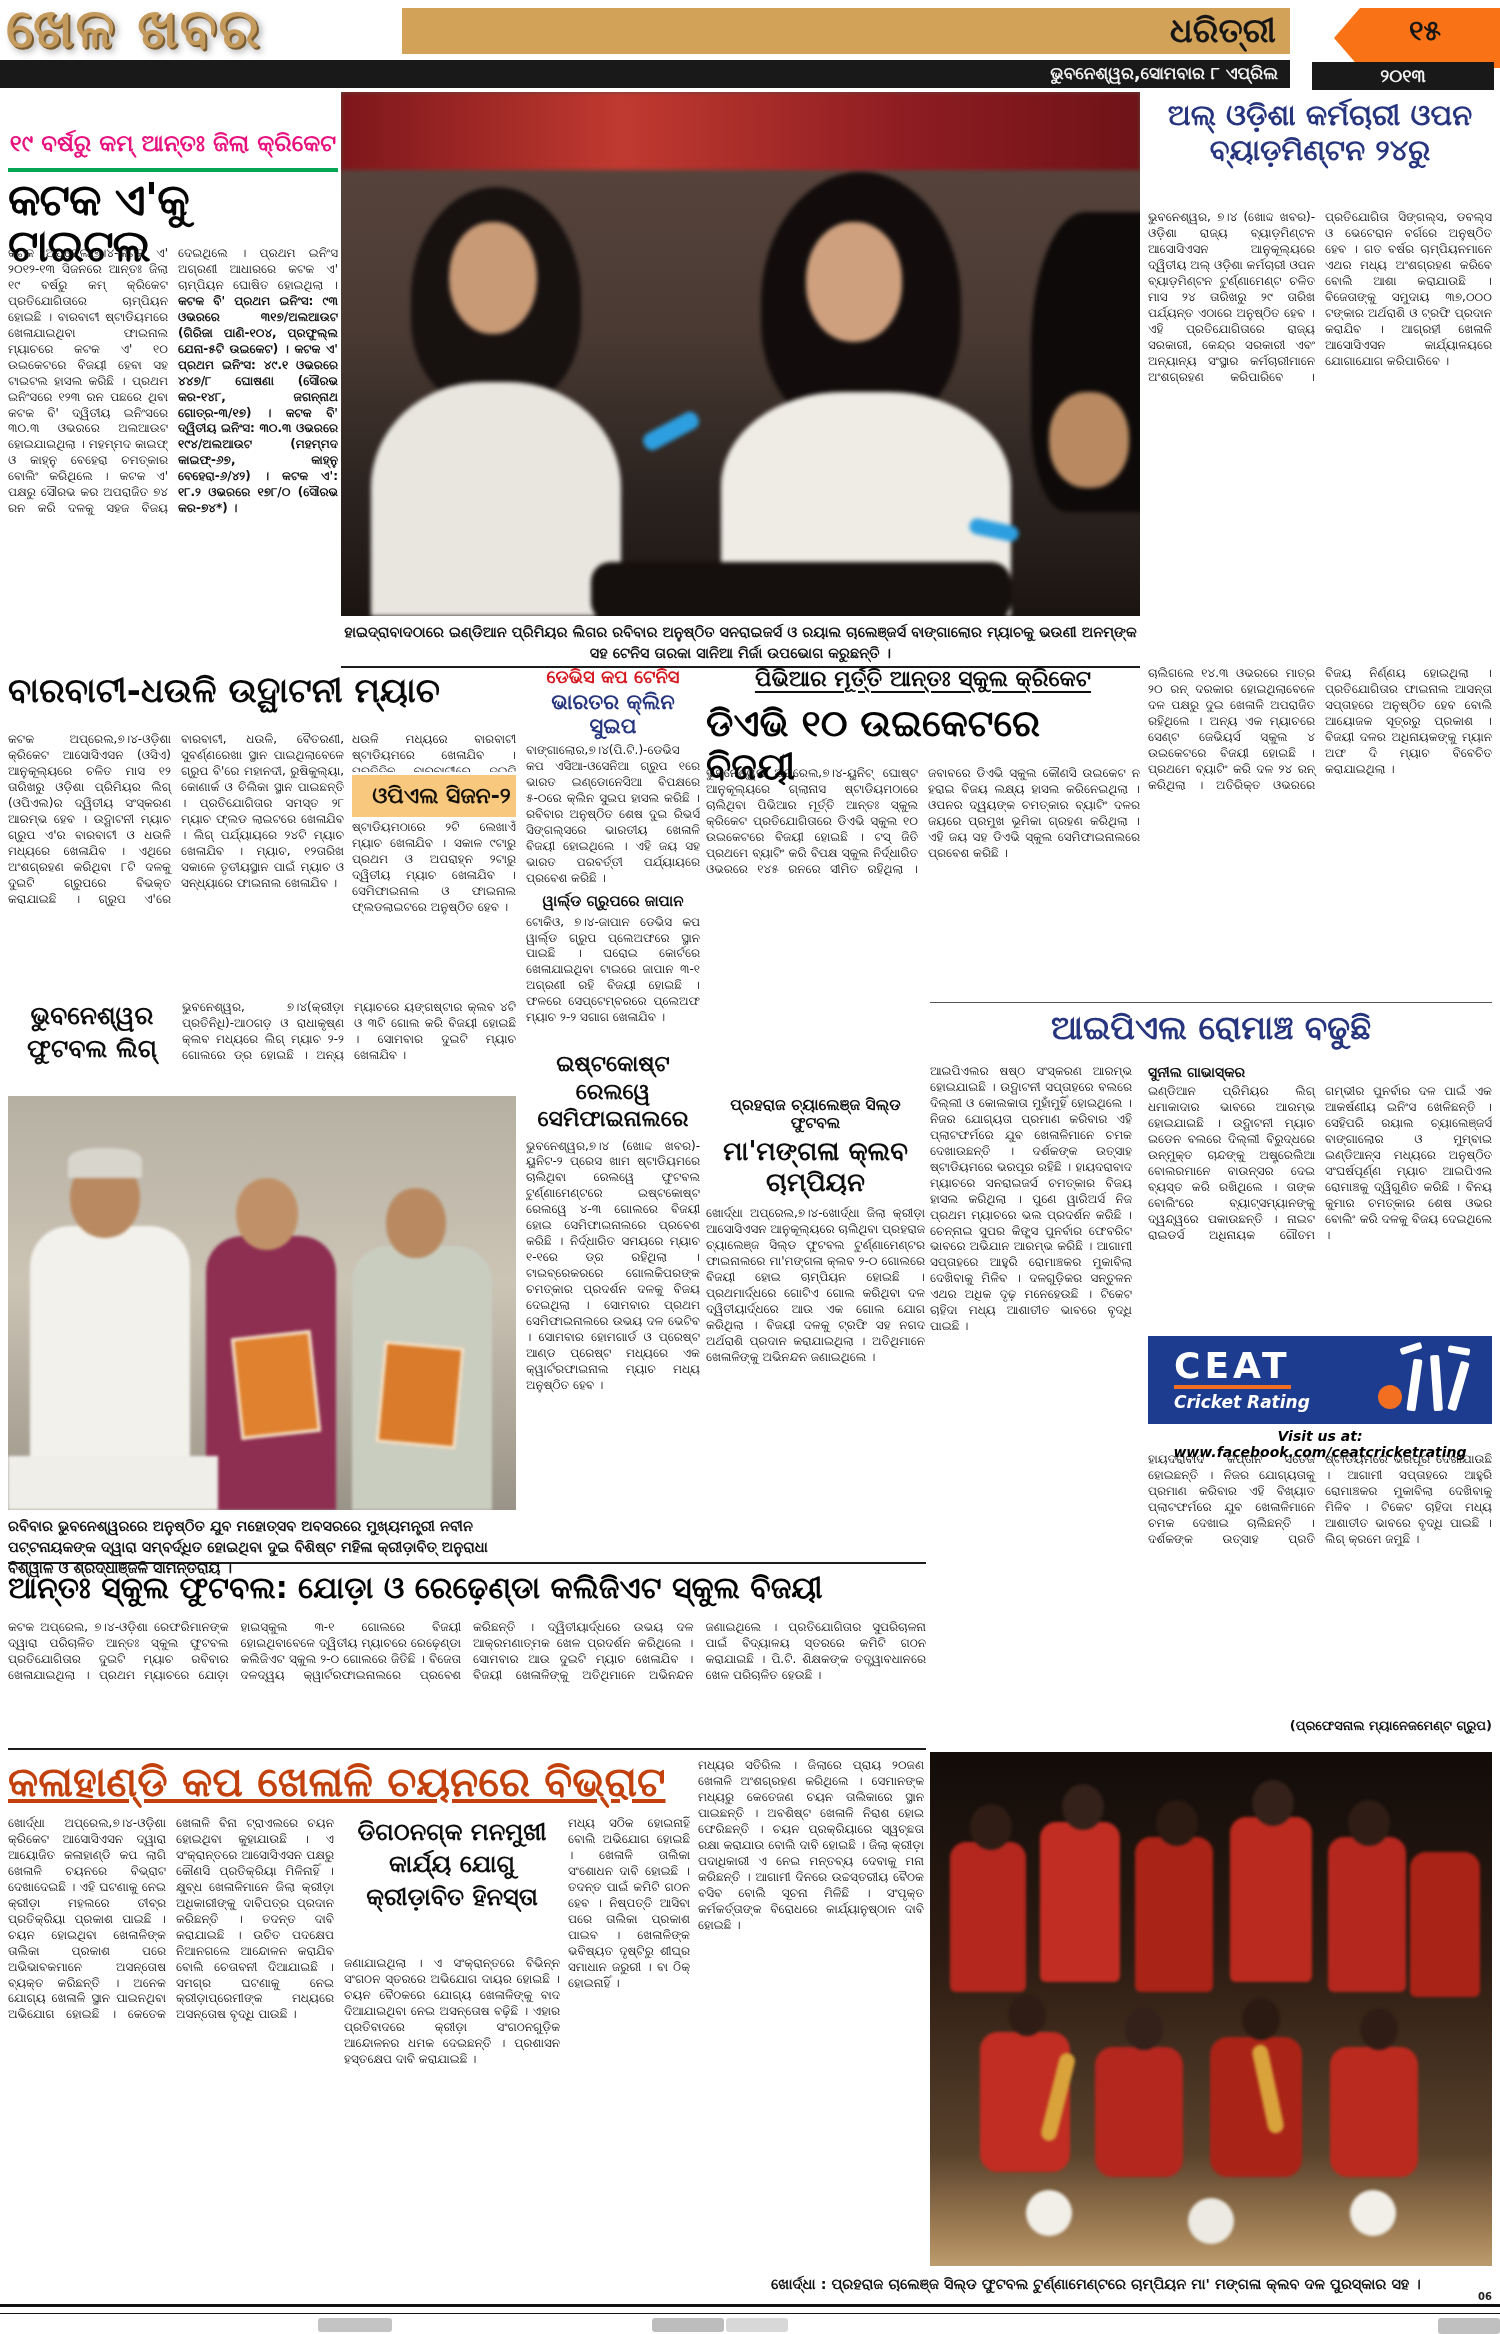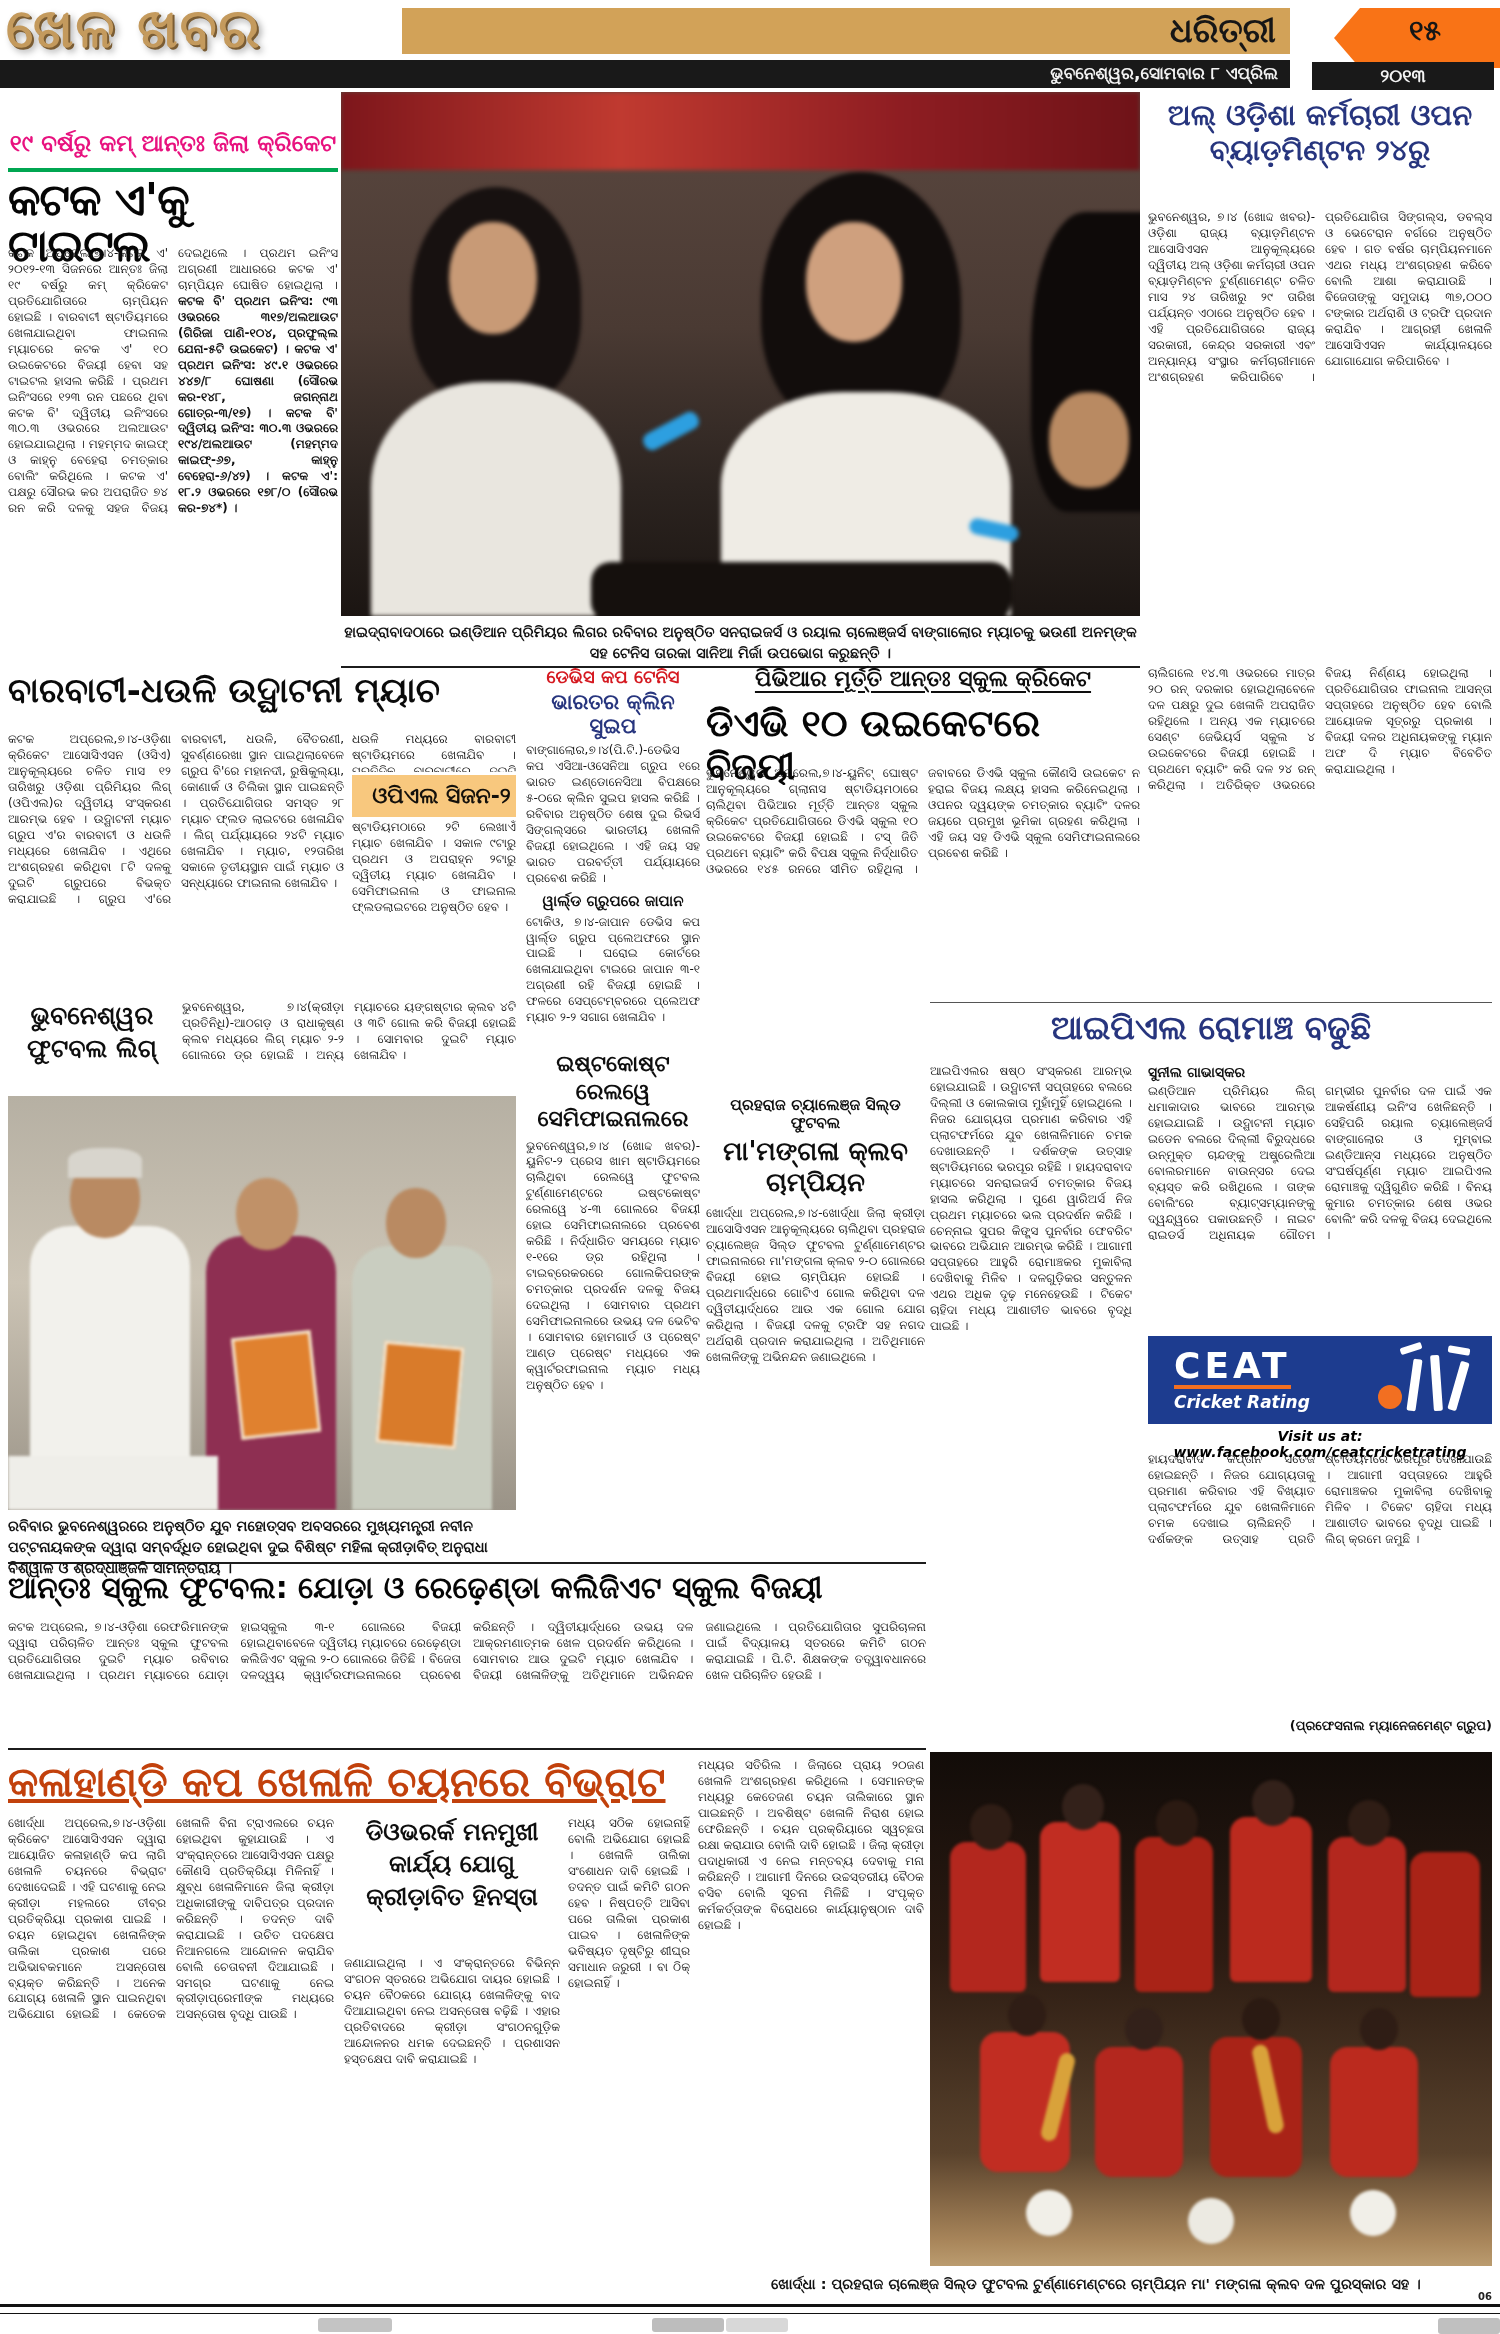--- a/index.html
+++ b/index.html
@@ -188,21 +188,21 @@
   <div class="abs credit" style="left:1148px;top:1718px;width:344px;">(ପ୍ରଫେସନାଲ ମ୍ୟାନେଜମେଣ୍ଟ ଗ୍ରୁପ)</div>
 
   <div class="abs rule" style="left:8px;top:1562px;width:918px;height:2px;"></div>
   <div class="abs" style="left:8px;top:1570px;width:918px;font-size:30px;font-weight:800;color:#050505;">ଆନ୍ତଃ ସ୍କୁଲ ଫୁଟବଲ: ଯୋଡ଼ା ଓ ରେଢ଼େଣ୍ଡା କଲିଜିଏଟ ସ୍କୁଲ ବିଜୟୀ</div>
   <div class="abs bodytxt cols4" style="left:8px;top:1620px;width:918px;height:124px;">କଟକ ଅପ୍ରେଲ, ୭।୪-ଓଡ଼ିଶା ରେଫରିମାନଙ୍କ ଦ୍ୱାରା ପରିଚାଳିତ ଆନ୍ତଃ ସ୍କୁଲ ଫୁଟବଲ ପ୍ରତିଯୋଗିତାର ଦୁଇଟି ମ୍ୟାଚ ରବିବାର ଖେଳାଯାଇଥିଲା । ପ୍ରଥମ ମ୍ୟାଚରେ ଯୋଡ଼ା ହାଇସ୍କୁଲ ୩-୧ ଗୋଲରେ ବିଜୟୀ ହୋଇଥିବାବେଳେ ଦ୍ୱିତୀୟ ମ୍ୟାଚରେ ରେଢ଼େଣ୍ଡା କଲିଜିଏଟ ସ୍କୁଲ ୨-୦ ଗୋଲରେ ଜିତିଛି । ବିଜେତା ଦଳଦ୍ୱୟ କ୍ୱାର୍ଟରଫାଇନାଲରେ ପ୍ରବେଶ କରିଛନ୍ତି । ଦ୍ୱିତୀୟାର୍ଦ୍ଧରେ ଉଭୟ ଦଳ ଆକ୍ରମଣାତ୍ମକ ଖେଳ ପ୍ରଦର୍ଶନ କରିଥିଲେ । ସୋମବାର ଆଉ ଦୁଇଟି ମ୍ୟାଚ ଖେଳାଯିବ । ବିଜୟୀ ଖେଳାଳିଙ୍କୁ ଅତିଥିମାନେ ଅଭିନନ୍ଦନ ଜଣାଇଥିଲେ । ପ୍ରତିଯୋଗିତାର ସୁପରିଚାଳନା ପାଇଁ ବିଦ୍ୟାଳୟ ସ୍ତରରେ କମିଟି ଗଠନ କରାଯାଇଛି । ପି.ଟି. ଶିକ୍ଷକଙ୍କ ତତ୍ତ୍ୱାବଧାନରେ ଖେଳ ପରିଚାଳିତ ହେଉଛି ।</div>
 
   <div class="abs rule" style="left:8px;top:1748px;width:918px;height:2px;"></div>
   <div class="abs" style="left:8px;top:1758px;width:700px;font-size:41px;font-weight:800;color:#c2410c;text-decoration:underline;">କଳାହାଣ୍ଡି କପ ଖେଳାଳି ଚୟନରେ ବିଭ୍ରାଟ</div>
   <div class="abs bodytxt cols2" style="left:8px;top:1816px;width:326px;height:486px;">ଖୋର୍ଦ୍ଧା ଅପ୍ରେଲ,୭।୪-ଓଡ଼ିଶା କ୍ରିକେଟ ଆସୋସିଏସନ ଦ୍ୱାରା ଆୟୋଜିତ କଳାହାଣ୍ଡି କପ ଲାଗି ଖେଳାଳି ଚୟନରେ ବିଭ୍ରାଟ ଦେଖାଦେଇଛି । ଏହି ଘଟଣାକୁ ନେଇ କ୍ରୀଡ଼ା ମହଲରେ ତୀବ୍ର ପ୍ରତିକ୍ରିୟା ପ୍ରକାଶ ପାଇଛି । ଚୟନ ହୋଇଥିବା ଖେଳାଳିଙ୍କ ତାଲିକା ପ୍ରକାଶ ପରେ ଅଭିଭାବକମାନେ ଅସନ୍ତୋଷ ବ୍ୟକ୍ତ କରିଛନ୍ତି । ଅନେକ ଯୋଗ୍ୟ ଖେଳାଳି ସ୍ଥାନ ପାଇନଥିବା ଅଭିଯୋଗ ହୋଇଛି । କେତେକ ଖେଳାଳି ବିନା ଟ୍ରାଏଲରେ ଚୟନ ହୋଇଥିବା କୁହାଯାଉଛି । ଏ ସଂକ୍ରାନ୍ତରେ ଆସୋସିଏସନ ପକ୍ଷରୁ କୌଣସି ପ୍ରତିକ୍ରିୟା ମିଳିନାହିଁ । କ୍ଷୁବ୍ଧ ଖେଳାଳିମାନେ ଜିଲା କ୍ରୀଡ଼ା ଅଧିକାରୀଙ୍କୁ ଦାବିପତ୍ର ପ୍ରଦାନ କରିଛନ୍ତି । ତଦନ୍ତ ଦାବି କରାଯାଇଛି । ଉଚିତ ପଦକ୍ଷେପ ନିଆନଗଲେ ଆନ୍ଦୋଳନ କରାଯିବ ବୋଲି ଚେତାବନୀ ଦିଆଯାଇଛି । ସମଗ୍ର ଘଟଣାକୁ ନେଇ କ୍ରୀଡ଼ାପ୍ରେମୀଙ୍କ ମଧ୍ୟରେ ଅସନ୍ତୋଷ ବୃଦ୍ଧି ପାଉଛି ।</div>
 
-  <div class="abs h-center" style="left:344px;top:1816px;width:216px;font-size:24px;font-weight:800;line-height:1.35;">ଡିଓଭରର୍କ ମନମୁଖୀ କାର୍ଯ୍ୟ ଯୋଗୁ କ୍ରୀଡ଼ାବିତ ହିନସ୍ତା</div>
+  <div class="abs h-center" style="left:344px;top:1816px;width:216px;font-size:24px;font-weight:800;line-height:1.35;">ଡିଗଠନଗ୍କ ମନମୁଖୀ କାର୍ଯ୍ୟ ଯୋଗୁ କ୍ରୀଡ଼ାବିତ ହିନସ୍ତା</div>
   <div class="abs bodytxt" style="left:344px;top:1956px;width:216px;height:346px;">ଜଣାଯାଇଥିଲା । ଏ ସଂକ୍ରାନ୍ତରେ ବିଭିନ୍ନ ସଂଗଠନ ସ୍ତରରେ ଅଭିଯୋଗ ଦାୟର ହୋଇଛି । ଚୟନ ବୈଠକରେ ଯୋଗ୍ୟ ଖେଳାଳିଙ୍କୁ ବାଦ ଦିଆଯାଇଥିବା ନେଇ ଅସନ୍ତୋଷ ବଢ଼ିଛି । ଏହାର ପ୍ରତିବାଦରେ କ୍ରୀଡ଼ା ସଂଗଠନଗୁଡ଼ିକ ଆନ୍ଦୋଳନର ଧମକ ଦେଇଛନ୍ତି । ପ୍ରଶାସନ ହସ୍ତକ୍ଷେପ ଦାବି କରାଯାଇଛି ।</div>
   <div class="abs bodytxt" style="left:568px;top:1816px;width:122px;height:486px;">ମଧ୍ୟ ସଠିକ ହୋଇନାହିଁ ବୋଲି ଅଭିଯୋଗ ହୋଇଛି । ଖେଳାଳି ତାଲିକା ସଂଶୋଧନ ଦାବି ହୋଇଛି । ତଦନ୍ତ ପାଇଁ କମିଟି ଗଠନ ହେବ । ନିଷ୍ପତ୍ତି ଆସିବା ପରେ ତାଲିକା ପ୍ରକାଶ ପାଇବ । ଖେଳାଳିଙ୍କ ଭବିଷ୍ୟତ ଦୃଷ୍ଟିରୁ ଶୀଘ୍ର ସମାଧାନ ଜରୁରୀ । ବା ଠିକ୍ ହୋଇନାହିଁ ।</div>
   <div class="abs bodytxt" style="left:698px;top:1758px;width:226px;height:500px;">ମଧ୍ୟର ସତିରିଲ । ଜିଲାରେ ପ୍ରାୟ ୨୦ଜଣ ଖେଳାଳି ଅଂଶଗ୍ରହଣ କରିଥିଲେ । ସେମାନଙ୍କ ମଧ୍ୟରୁ କେତେଜଣ ଚୟନ ତାଲିକାରେ ସ୍ଥାନ ପାଇଛନ୍ତି । ଅବଶିଷ୍ଟ ଖେଳାଳି ନିରାଶ ହୋଇ ଫେରିଛନ୍ତି । ଚୟନ ପ୍ରକ୍ରିୟାରେ ସ୍ୱଚ୍ଛତା ରକ୍ଷା କରାଯାଉ ବୋଲି ଦାବି ହୋଇଛି । ଜିଲା କ୍ରୀଡ଼ା ପଦାଧିକାରୀ ଏ ନେଇ ମନ୍ତବ୍ୟ ଦେବାକୁ ମନା କରିଛନ୍ତି । ଆଗାମୀ ଦିନରେ ଉଚ୍ଚସ୍ତରୀୟ ବୈଠକ ବସିବ ବୋଲି ସୂଚନା ମିଳିଛି । ସଂପୃକ୍ତ କର୍ମକର୍ତ୍ତାଙ୍କ ବିରୋଧରେ କାର୍ଯ୍ୟାନୁଷ୍ଠାନ ଦାବି ହୋଇଛି ।</div>
 
   <div class="abs ph team" style="left:930px;top:1752px;width:562px;height:514px;">
     <div class="shapes">
       <div style="left:20px;top:90px;width:76px;height:150px;background:#b3271e;border-radius:16px 16px 6px 6px;"></div>
       <div style="left:110px;top:70px;width:80px;height:160px;background:#c12d22;border-radius:16px 16px 6px 6px;"></div>
       <div style="left:205px;top:85px;width:78px;height:155px;background:#a92317;border-radius:16px 16px 6px 6px;"></div>
       <div style="left:300px;top:65px;width:82px;height:165px;background:#bb2a1e;border-radius:16px 16px 6px 6px;"></div>

